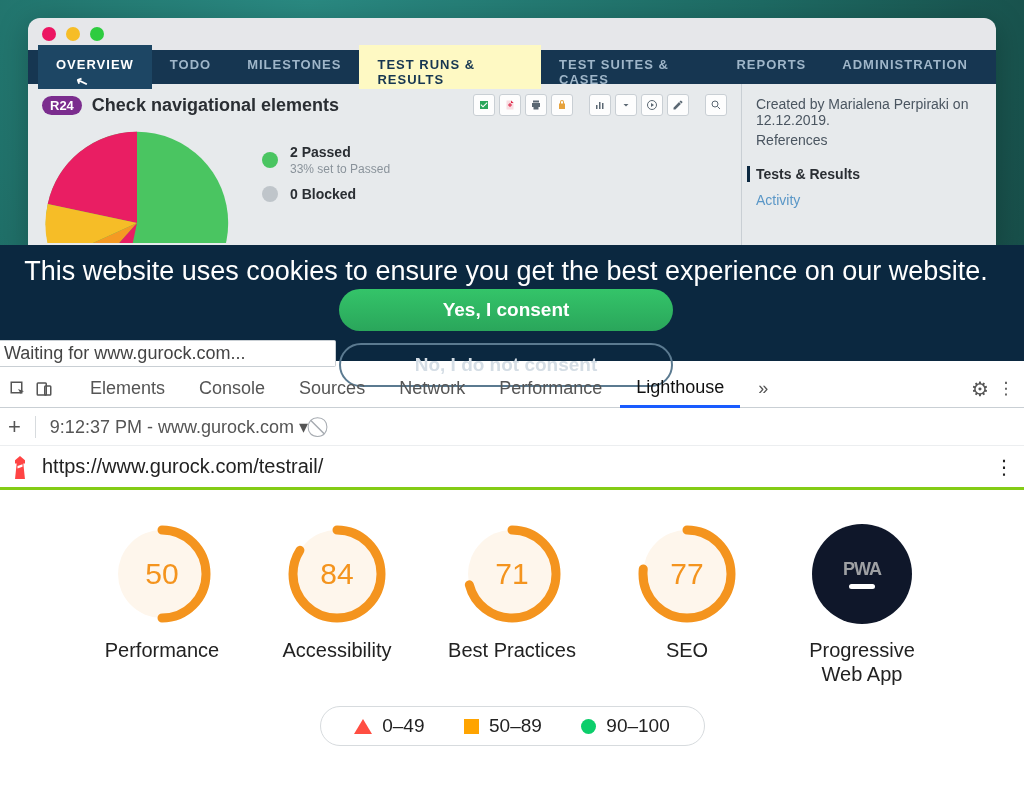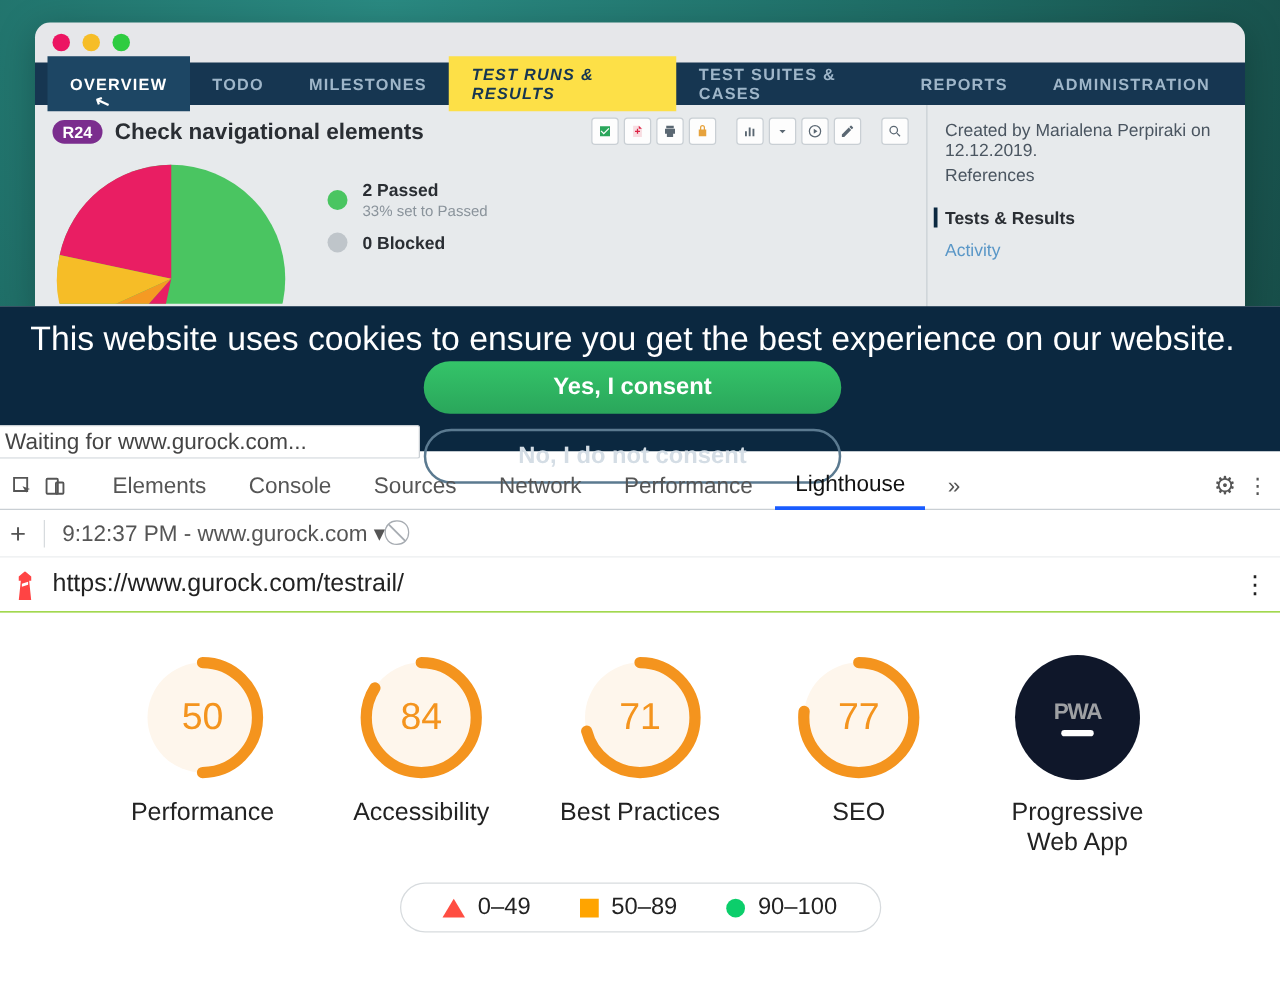--- a/index.html
+++ b/index.html
@@ -35,23 +35,23 @@
     background:#163651;
     display:flex;
     color:#9fb6c9;
     font-size:13px;
     letter-spacing:1px;
     font-weight:600;
     align-items:center;
     padding:0 10px;
     height:34px;
   }
-  .top-tabs .tab { padding:0 18px; height:44px; display:flex; align-items:center; cursor:pointer; position:relative;}
+  .top-tabs .tab { padding:12px 18px; height:44px; display:flex; align-items:flex-start; cursor:pointer; position:relative;}
   .top-tabs .tab.active-blue { background:#1d4664; color:#fff;}
-  .top-tabs .tab.active-white { background:#fde047; color:#163651;font-style:italic;}
+  .top-tabs .tab.active-white { background:#fef9c3; color:#163651;}
   .top-tabs .spacer{flex:1;}
   .cursor-arrow {
     position:absolute;
     left:38px; top:28px;
     font-size:14px;
     color:#fff;
     transform:rotate(-20deg);
     pointer-events:none;
   }
 
@@ -135,21 +135,21 @@
   .dt-tabs .gear{font-size:20px;}
 
   .dt-sub{
     height:38px;border-bottom:1px solid #eceef0;
     display:flex;align-items:center;padding:0 8px;gap:14px;font-size:18px;color:#555;
   }
   .plus{font-size:22px;color:#555;}
   .ban{font-size:20px;color:#a6abb1;}
 
   .lh-url{
-    height:44px;border-bottom:1px solid #84cc16;
+    height:44px;border-bottom:3px solid #84cc16;
     display:flex;align-items:center;padding:0 10px;gap:12px;font-size:20px;color:#222;
   }
   .lh-logo{
     width:20px;height:22px;display:inline-block;
   }
 
   
   .gauges{
     display:flex; justify-content:center; gap:40px;
     padding:34px 0 16px 0;

